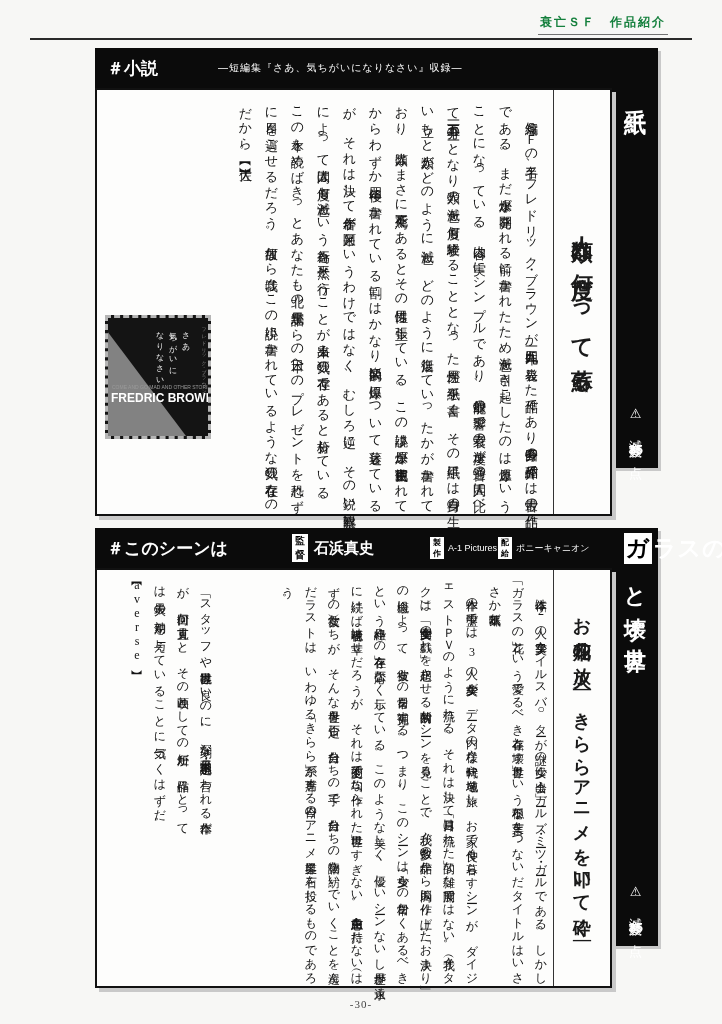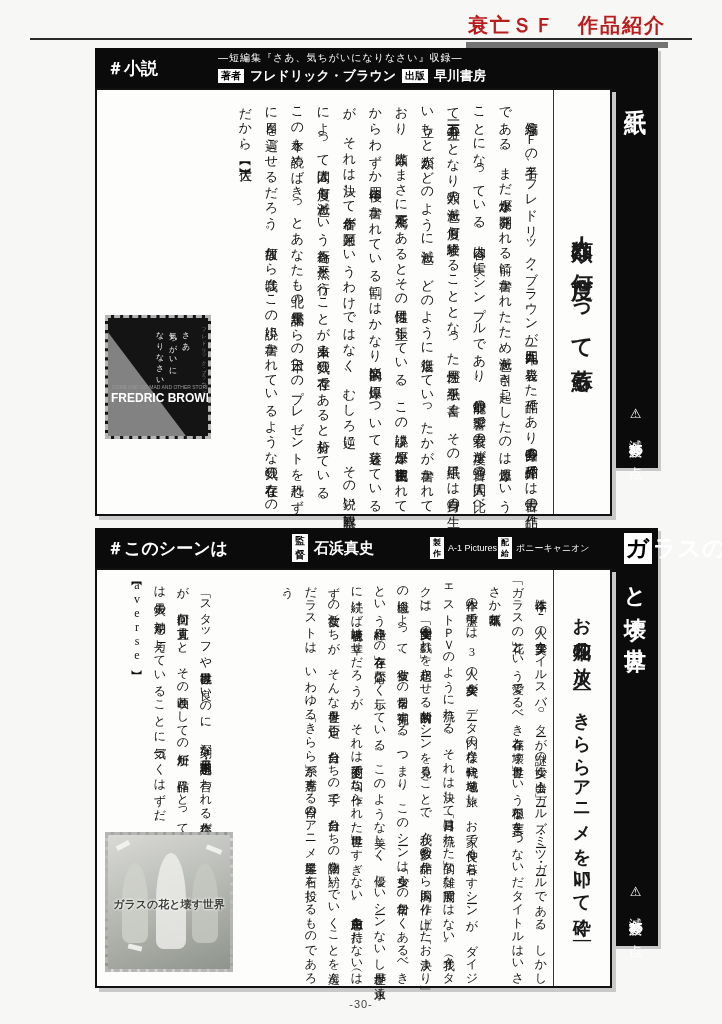--- a/index.html
+++ b/index.html
@@ -9,27 +9,27 @@
     font-family:"Liberation Serif","DejaVu Serif",serif;
     color:#1a1a1a;overflow:hidden;
   }
   
   .page-rule{
     position:absolute;left:30px;top:12px;width:662px;height:26px;
     border-bottom:2px solid #2a2a2a;text-align:right;
   }
   .page-header-title{
     display:inline-block;margin-right:24px;
-    font-size:20px;font-weight:bold;letter-spacing:2px;
-    border-bottom:6px solid #737373;padding:0 2px 3px 2px;color:#b91c1c;
+    font-size:12px;font-weight:bold;letter-spacing:2px;
+    border-bottom:1px solid #737373;padding:0 2px 3px 2px;color:#15803d;
   }
   .page-number{
     position:absolute;left:0;right:0;bottom:14px;text-align:center;
     font-size:11px;color:#444;letter-spacing:1px;
-    font-family:Liberation Sans, sans-serif;
+    font-family:Liberation Serif, serif;
   }
   
   .article{position:absolute;left:95px;width:563px;}
   .article-novel{top:48px;height:472px;}
   .article-anime{top:528px;height:462px;}
   .section-bar{
     position:absolute;left:0;top:0;width:563px;height:40px;
     background:#0b0b0b;color:#fff;display:flex;align-items:center;
     font-family:"Liberation Sans","DejaVu Sans",sans-serif;
     box-shadow:3px 3px 0 #c9c9c9;
@@ -164,26 +164,20 @@
 <div class="page-rule">
   <span class="page-header-title">衰亡ＳＦ　作品紹介</span>
 </div>
 
 <div class="article article-novel">
 
   <div class="section-bar">
     <span class="section-tag">＃小説</span>
     <div class="bar-middle">
       <span class="collection-note">―短編集『さあ、気ちがいになりなさい』収録―</span>
-      <span class="credit-row">
-        <span class="chip">著者</span>
-        <span class="credit-value">フレドリック・ブラウン</span>
-        <span class="chip">出版</span>
-        <span class="credit-value">早川書房</span>
-      </span>
     </div>
   </div>
 
   <div class="side-band">
     <span class="band-title">手紙</span>
     <span class="band-rating"><span class="warn">⚠</span><span>滅亡度数</span><span>》》》</span><span class="num">35</span><span>点</span></span>
   </div>
 
   <div class="content-box">
     <div class="headline">人類は何度だって蘇る</div>
@@ -232,25 +226,16 @@
 
   <div class="content-box">
     <div class="headline">お花畑の放火　―きららアニメを叩いて砕く―</div>
     <div class="body-text body-main">
       <p>　本作は「2人の美少女ウイルスバ○ターが謎の少女に出会う」ガールズ・ミーツ・ガールである。しかし「ガラスの花」という愛でるべき存在と「壊す世界」という不穏な言葉をつないだタイトルはいささか不気味だ。</p>
       <p>　本作の中盤では、3人の美少女が、データ内の様々な時代や地域を旅し、お家で仲良く暮らすシーンが、ダイジェストＰＶのように流れる。それは決して「月日は流れた」的な雑な展開ではない。我々（オタク）は、「美少女同士の戯れ」を想起させる断片的なシーンを見ることで、我々が数多の作品から脳内に作り上げた「お決まり」の概念によって、彼女らの日常を補完する。つまり、このシーンは「少女らの日常かくあるべきという枠組みの存在」を否応なく示している。このような美しく、優しいシーンないし世界が永遠に続けば視聴者は幸せだろうが、それは不変的で均一な「作られた世界」にすぎない。自由意志を持たない（はずの）彼女たちが、そんな世界を否定し、自分たちの手で、自分たちの物語を紡いでいくことを選んだラストは、いわゆる「きらら系」が席巻する今日のアニメ業界に一石を投じるものであろう。</p>
     </div>
     <div class="body-text body-last">
       <p>　「スタッフや世界観は良いのに、深刻な尺不足・説明不足」と言われる本作だが、何回か見直すと、その映画としての短所が、作品にとっては最大の効用を与えていることに気づくはずだ。【averse】</p>
     </div>
-    <div class="movie-poster">
-      <div class="poster-figure fig1"></div>
-      <div class="poster-figure fig2"></div>
-      <div class="poster-figure fig3"></div>
-      <div class="poster-shard sh1"></div>
-      <div class="poster-shard sh2"></div>
-      <div class="poster-shard sh3"></div>
-      <div class="poster-title">ガラスの花と壊す世界</div>
-    </div>
   </div>
 </div>
 
 <div class="page-number">-30-</div>
 
 </body></html>

